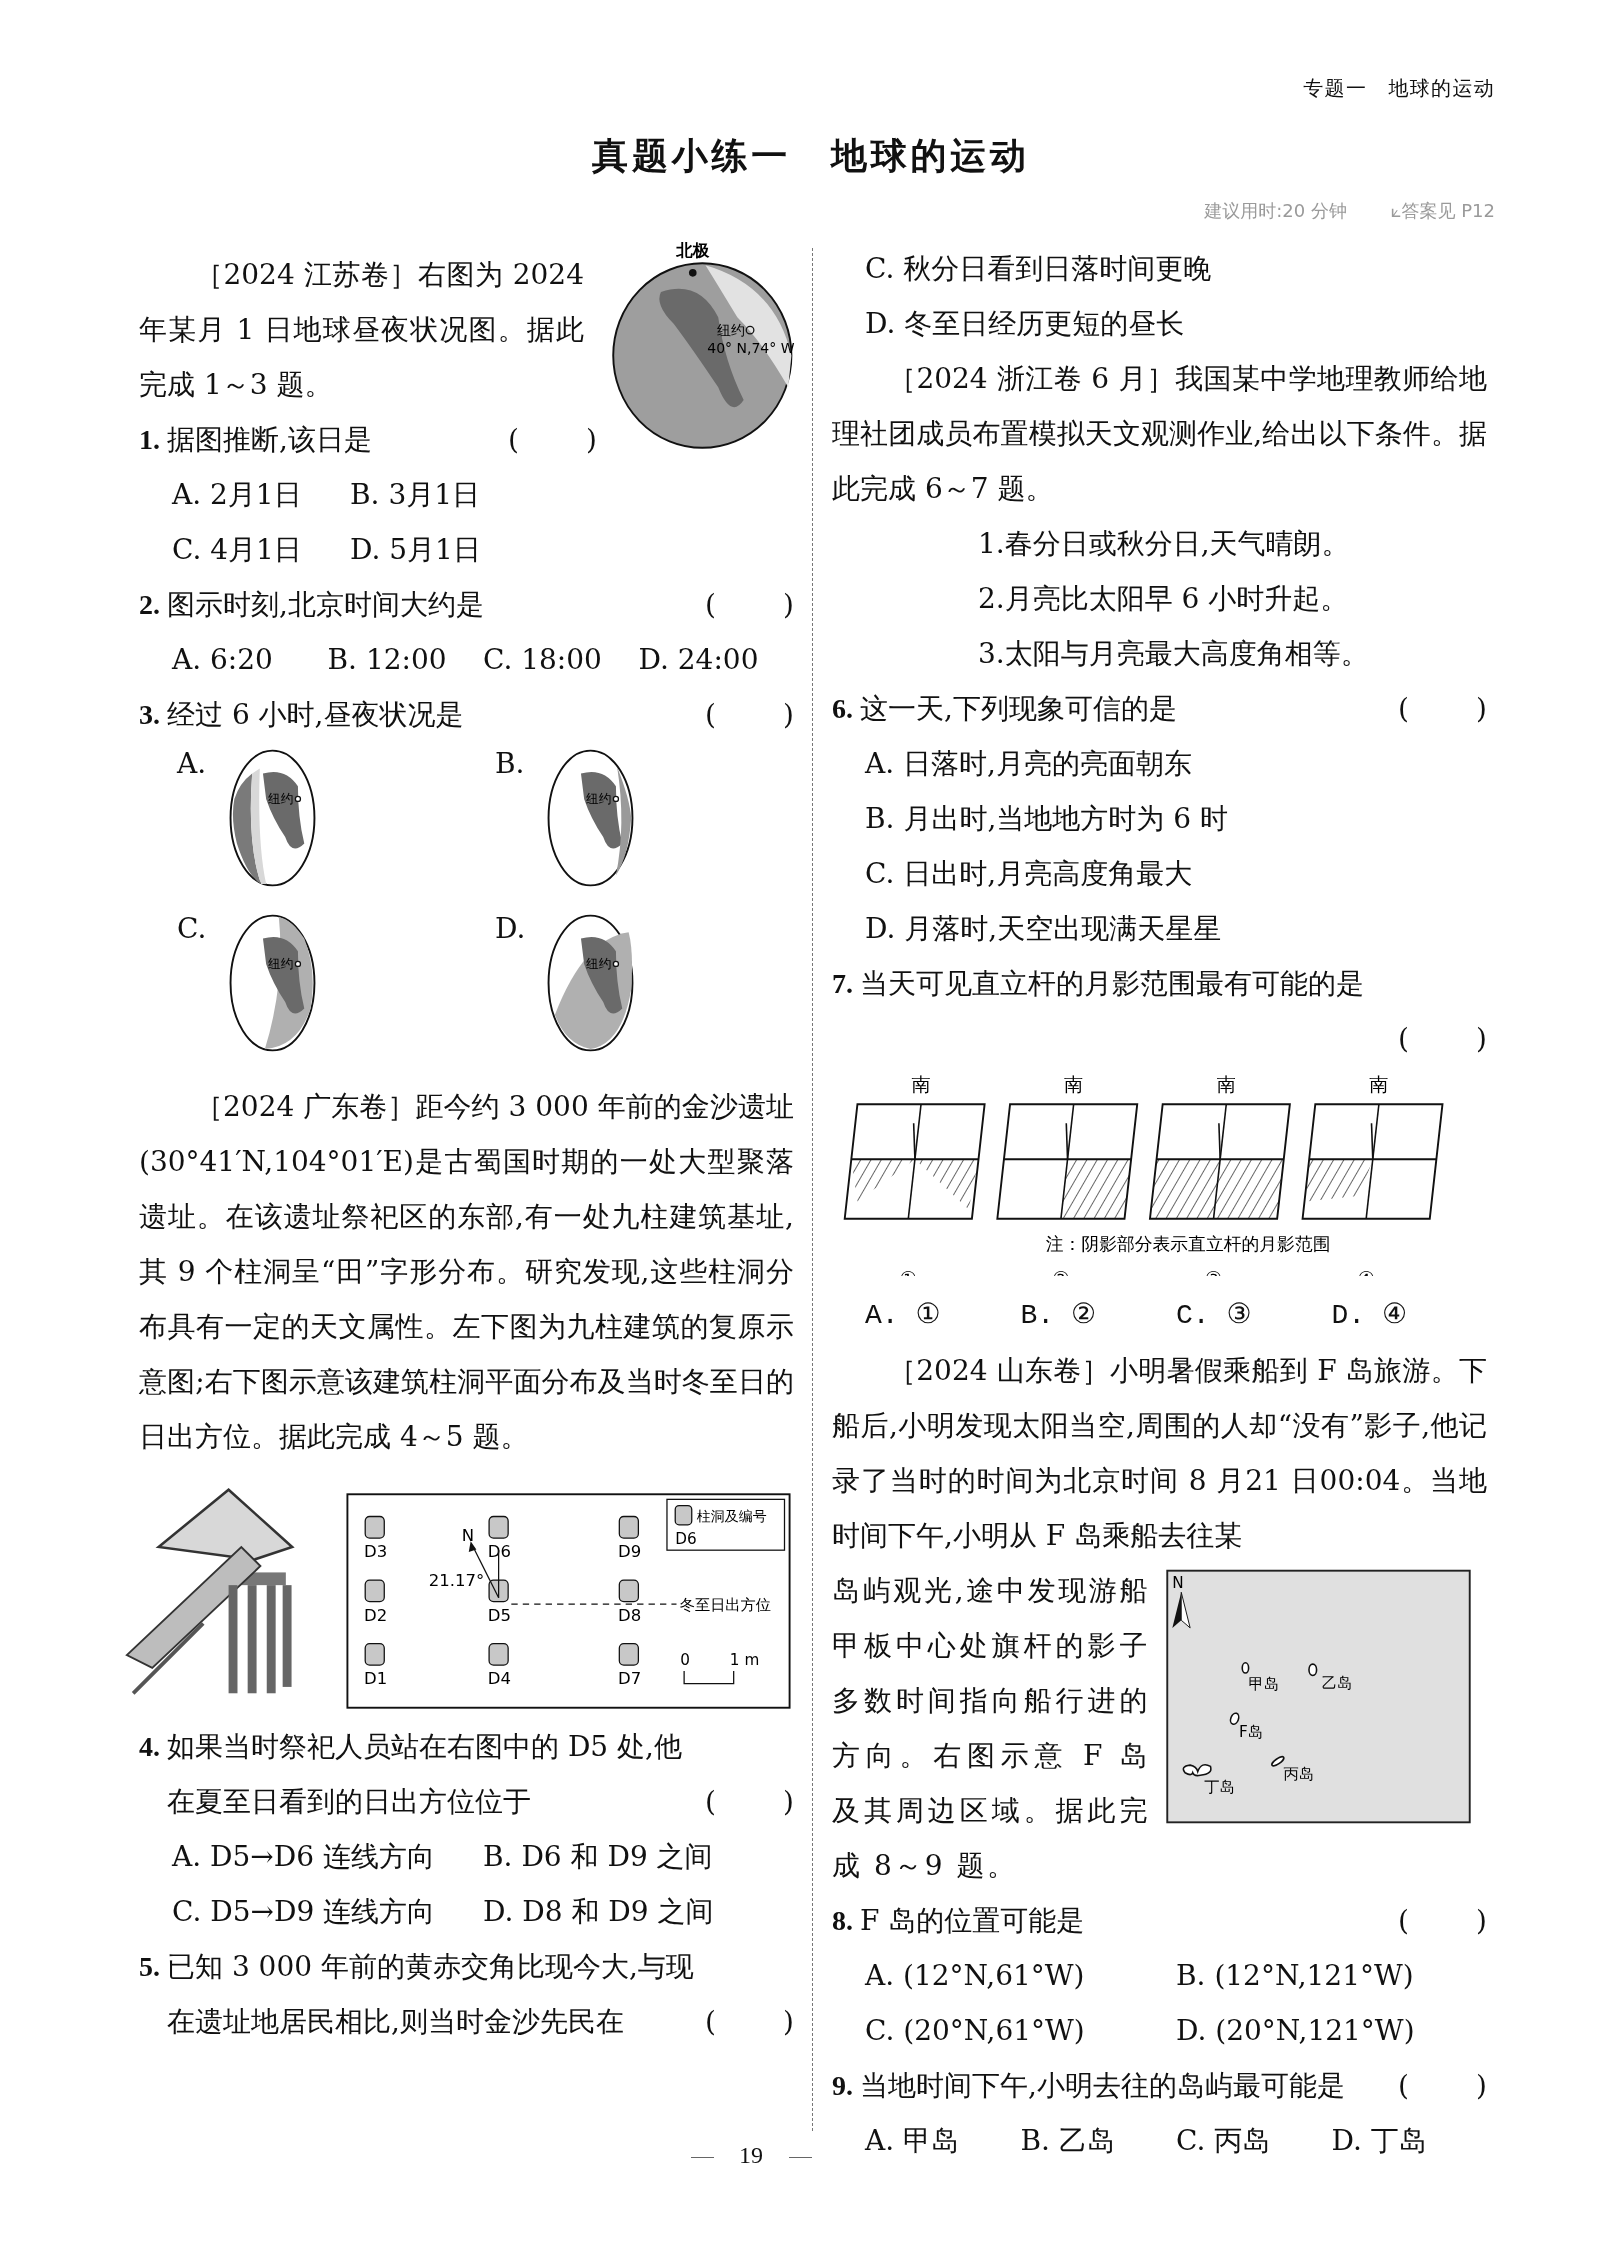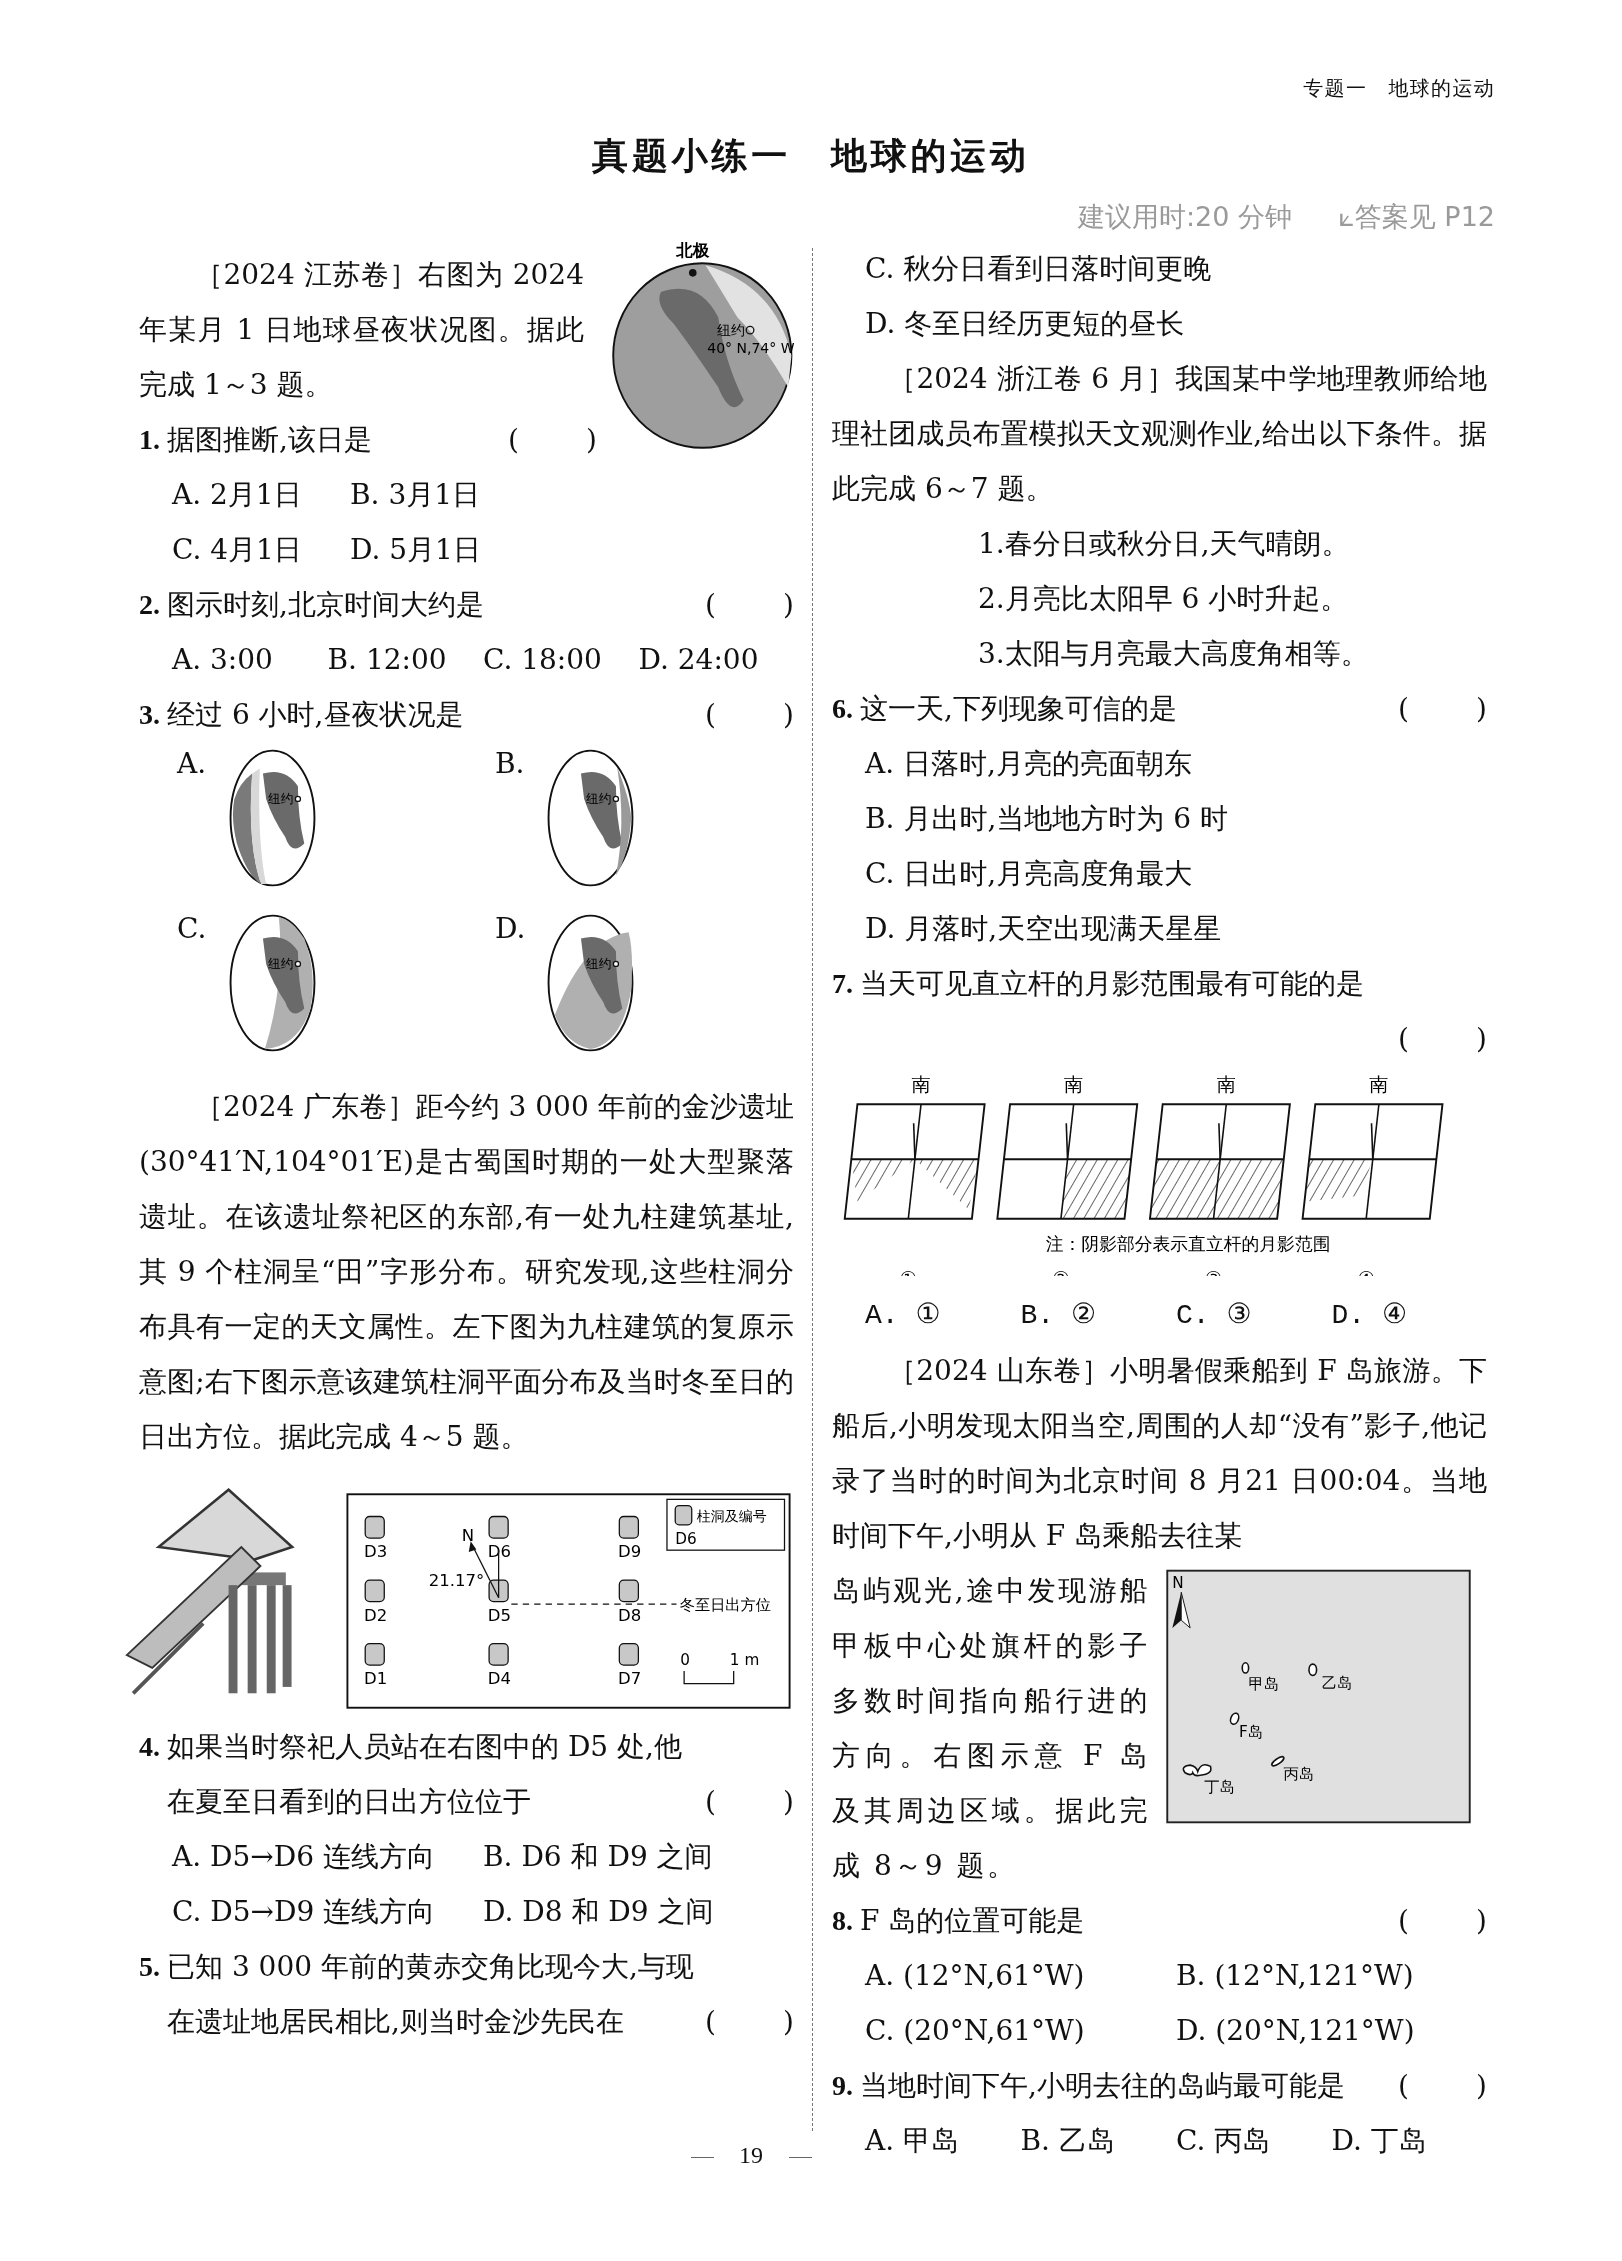--- a/index.html
+++ b/index.html
@@ -1,21 +1,21 @@
 <!DOCTYPE html>
 <html style="font-size:10.2px"><head>
 <meta charset="utf-8">
 <style>
   html, body { margin: 0; padding: 0; background: #ffffff; }
   body { width: 1622px; height: 2261px; position: relative; overflow: hidden;
          font-family: "DejaVu Serif", "Liberation Serif", serif; color: #111; }
   .abs { position: absolute; }
   .header-topic { right: 127px; top: 75px; font-family: "DejaVu Sans", sans-serif; font-size: 20px; letter-spacing: 1.3px; }
   .title { left: 0; width: 1622px; top: 132px; text-align: center; font-size: 36px; font-weight: bold; letter-spacing: 3.8px; }
-  .meta { right: 127px; top: 199px; font-family: "DejaVu Sans", sans-serif; font-size: 27px; color: #9a9a9a; }
+  .meta { right: 127px; top: 199px; font-family: "DejaVu Sans", sans-serif; font-size: 18px; color: #9a9a9a; }
   .meta span { margin-left: 38px; }
   .divider { left: 812px; top: 248px; height: 1883px; border-left: 1.9px dashed #777; }
   .col { font-size: 28px; line-height: 55px; }
   .col-left { left: 139px; width: 655px; }
   .col-right { left: 832px; width: 655px; }
   .p { margin: 0; text-align: justify; }
   .indent { text-indent: 2em; }
   .q { margin: 0; display: flex; }
   .q .num { font-weight: bold; font-family: "Liberation Serif", serif; width: 28px; }
   .q .text { flex: 1; }
@@ -82,21 +82,21 @@
   <div>
     <div class="q">
         <span class="num">2.</span>
         <span class="text">图示时刻,北京时间大约是</span>
         <span class="paren">
           <span>(</span>
           <span>)</span>
         </span>
       </div>
     <div class="opts four">
-        <span class="o">A. 3:00</span>
+        <span class="o">A. 6:20</span>
         <span class="o">B. 12:00</span>
         <span class="o">C. 18:00</span>
         <span class="o">D. 24:00</span>
       </div>
   </div>
 
   <div>
     <div class="q">
         <span class="num">3.</span>
         <span class="text">经过 6 小时,昼夜状况是</span>

